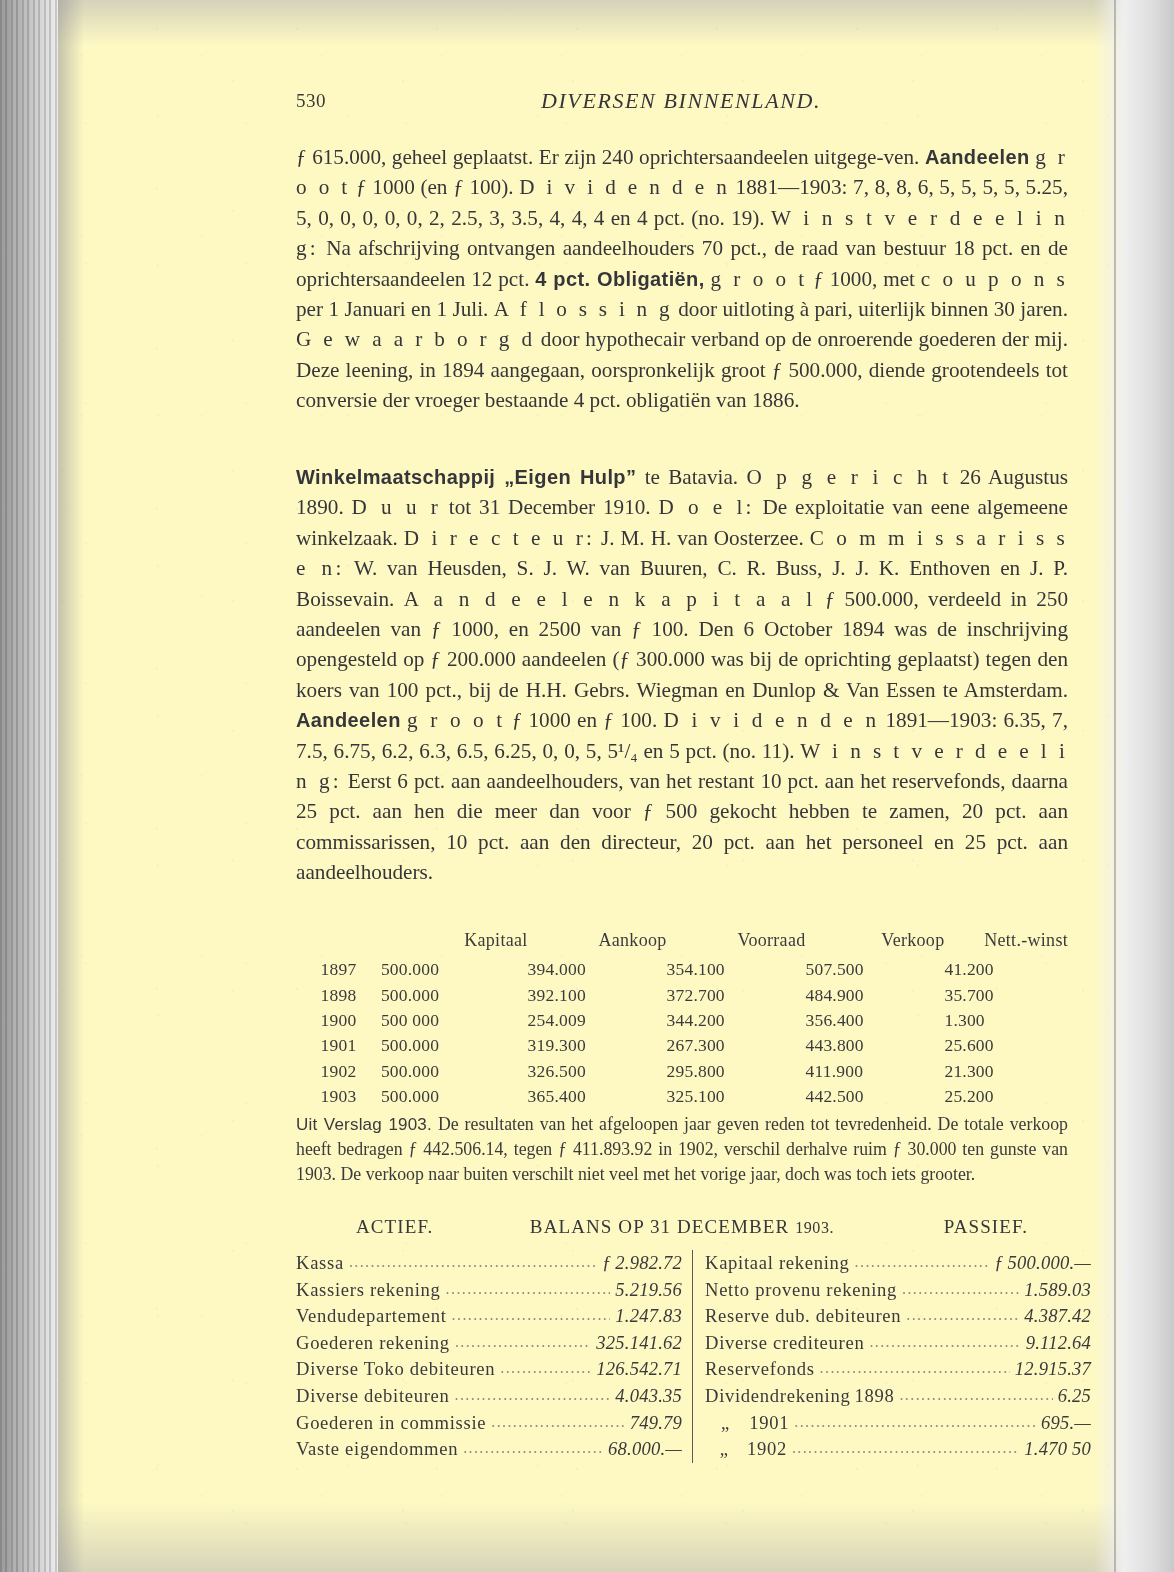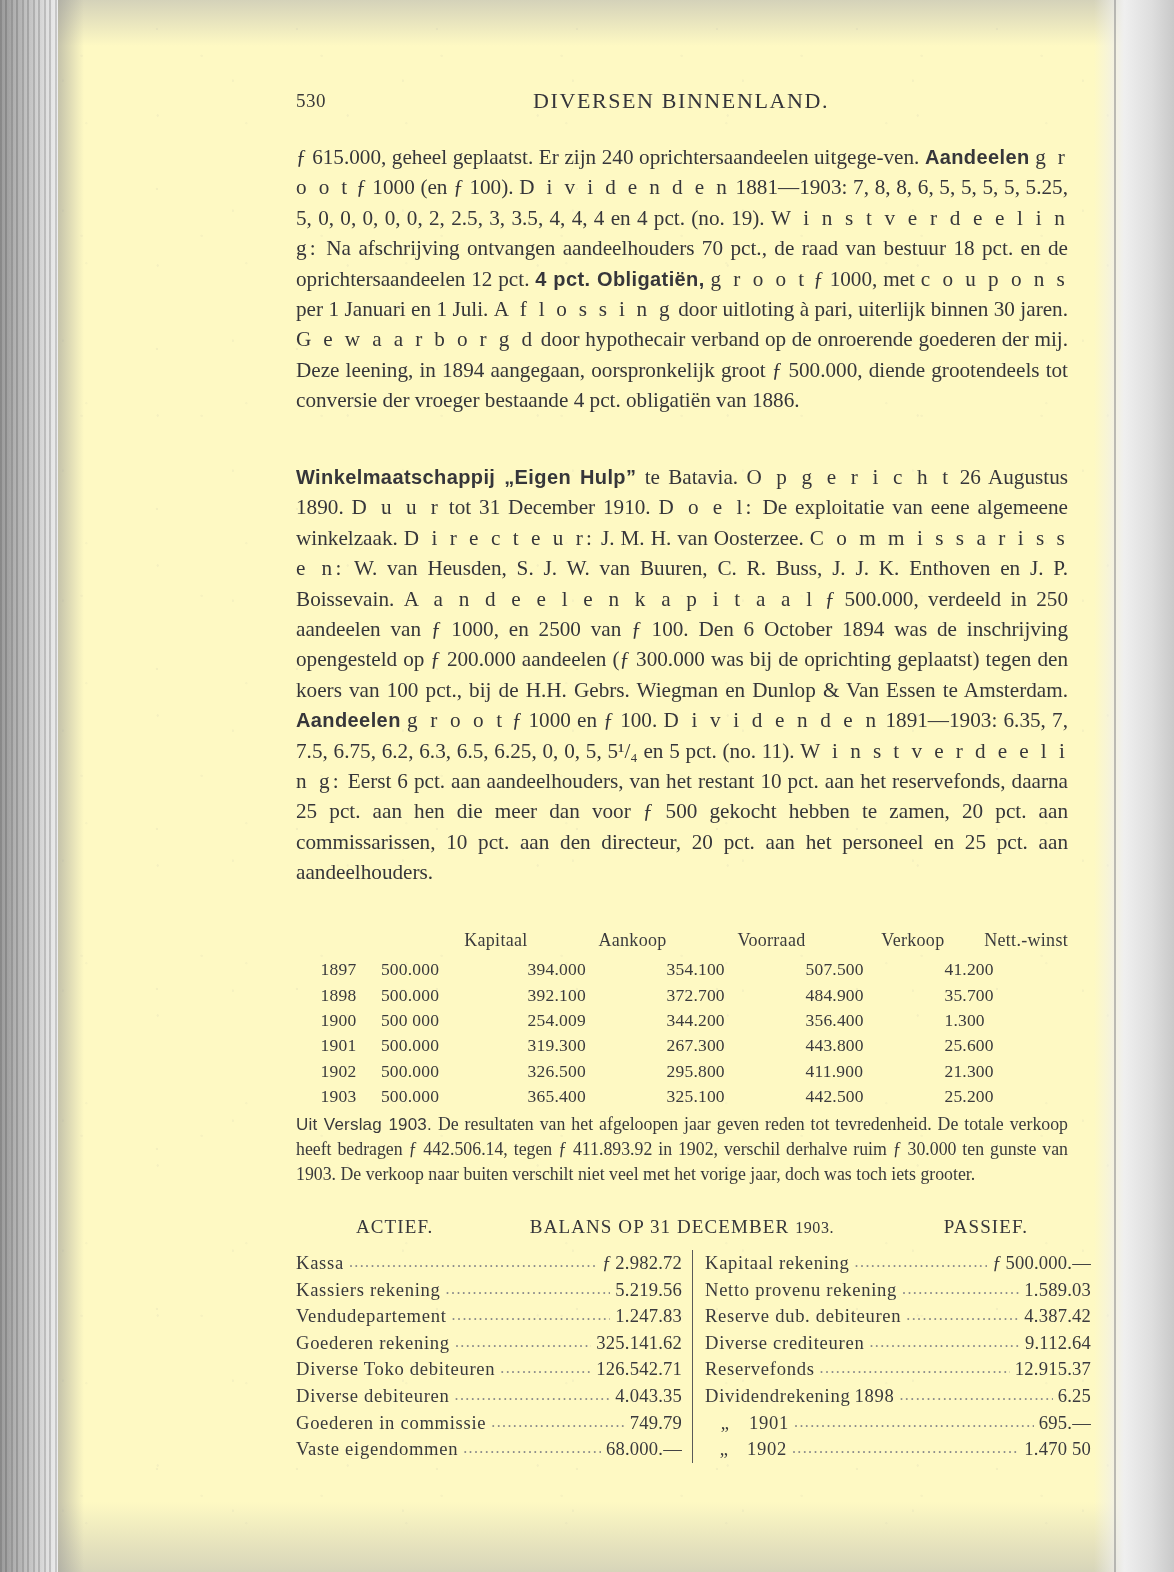--- a/index.html
+++ b/index.html
@@ -99,20 +99,21 @@
     position: absolute;
     left: 0; top: 2px;
     font-size: 19px;
     letter-spacing: .5px;
     color: #3a3a3a;
   }
   .runtitle {
     position: absolute;
     left: 0; right: 0;
     text-align: center;
+    font-style: italic;
     font-size: 22px;
     letter-spacing: 1.6px;
     color: #35353a;
   }
 
   
   .prose {
     position: absolute;
     left: 296px;
     width: 772px;
@@ -217,21 +218,21 @@
     margin: 0 5px;
     overflow: hidden;
     white-space: nowrap;
     font-size: 16px;
     color: #8a8a8a;
     letter-spacing: 1.4px;
     position: relative;
     top: -2px;
   }
   .bcur { margin-right: 4px; font-style: italic; }
-  .bval { text-align: left; letter-spacing: .2px; }
+  .bval { text-align: left; letter-spacing: .2px; font-style: italic; }
   .ditto { display: inline-block; width: 54px; text-align: center; letter-spacing: 0; }
 </style>
 </head>
 <body>
 
 <div class="page">
 
   <div class="content">
 
     <div class="runhead">

